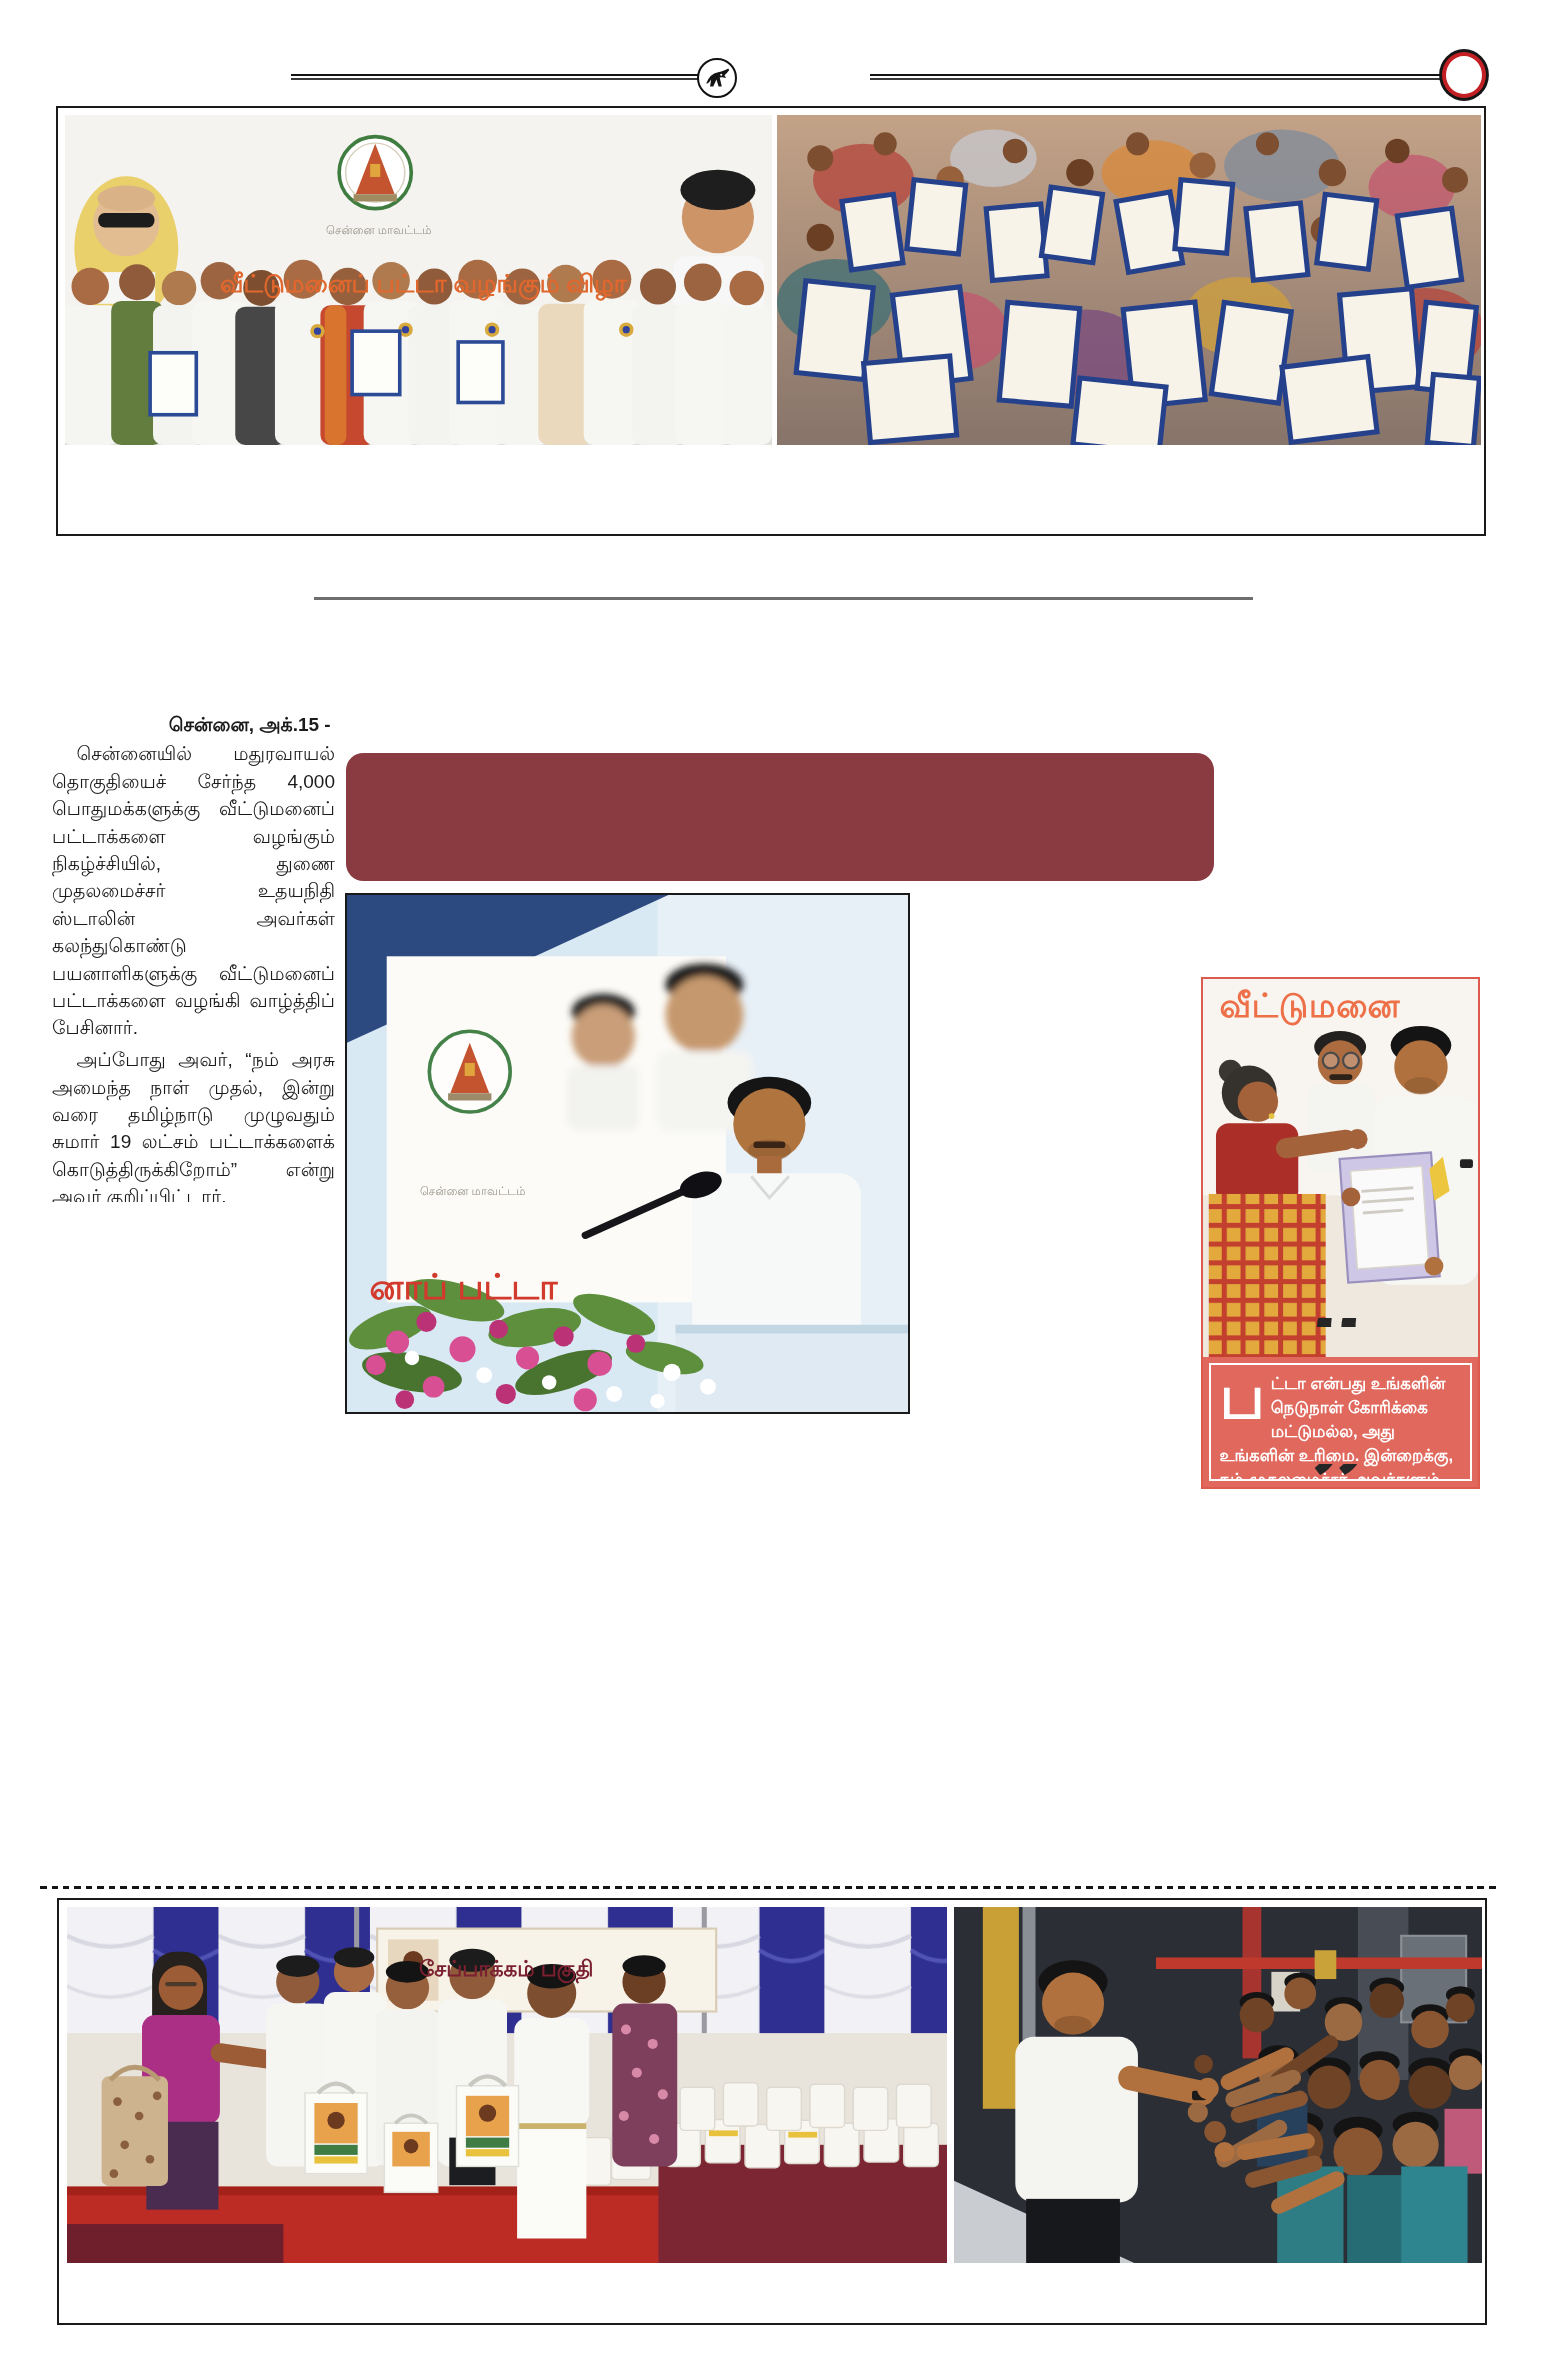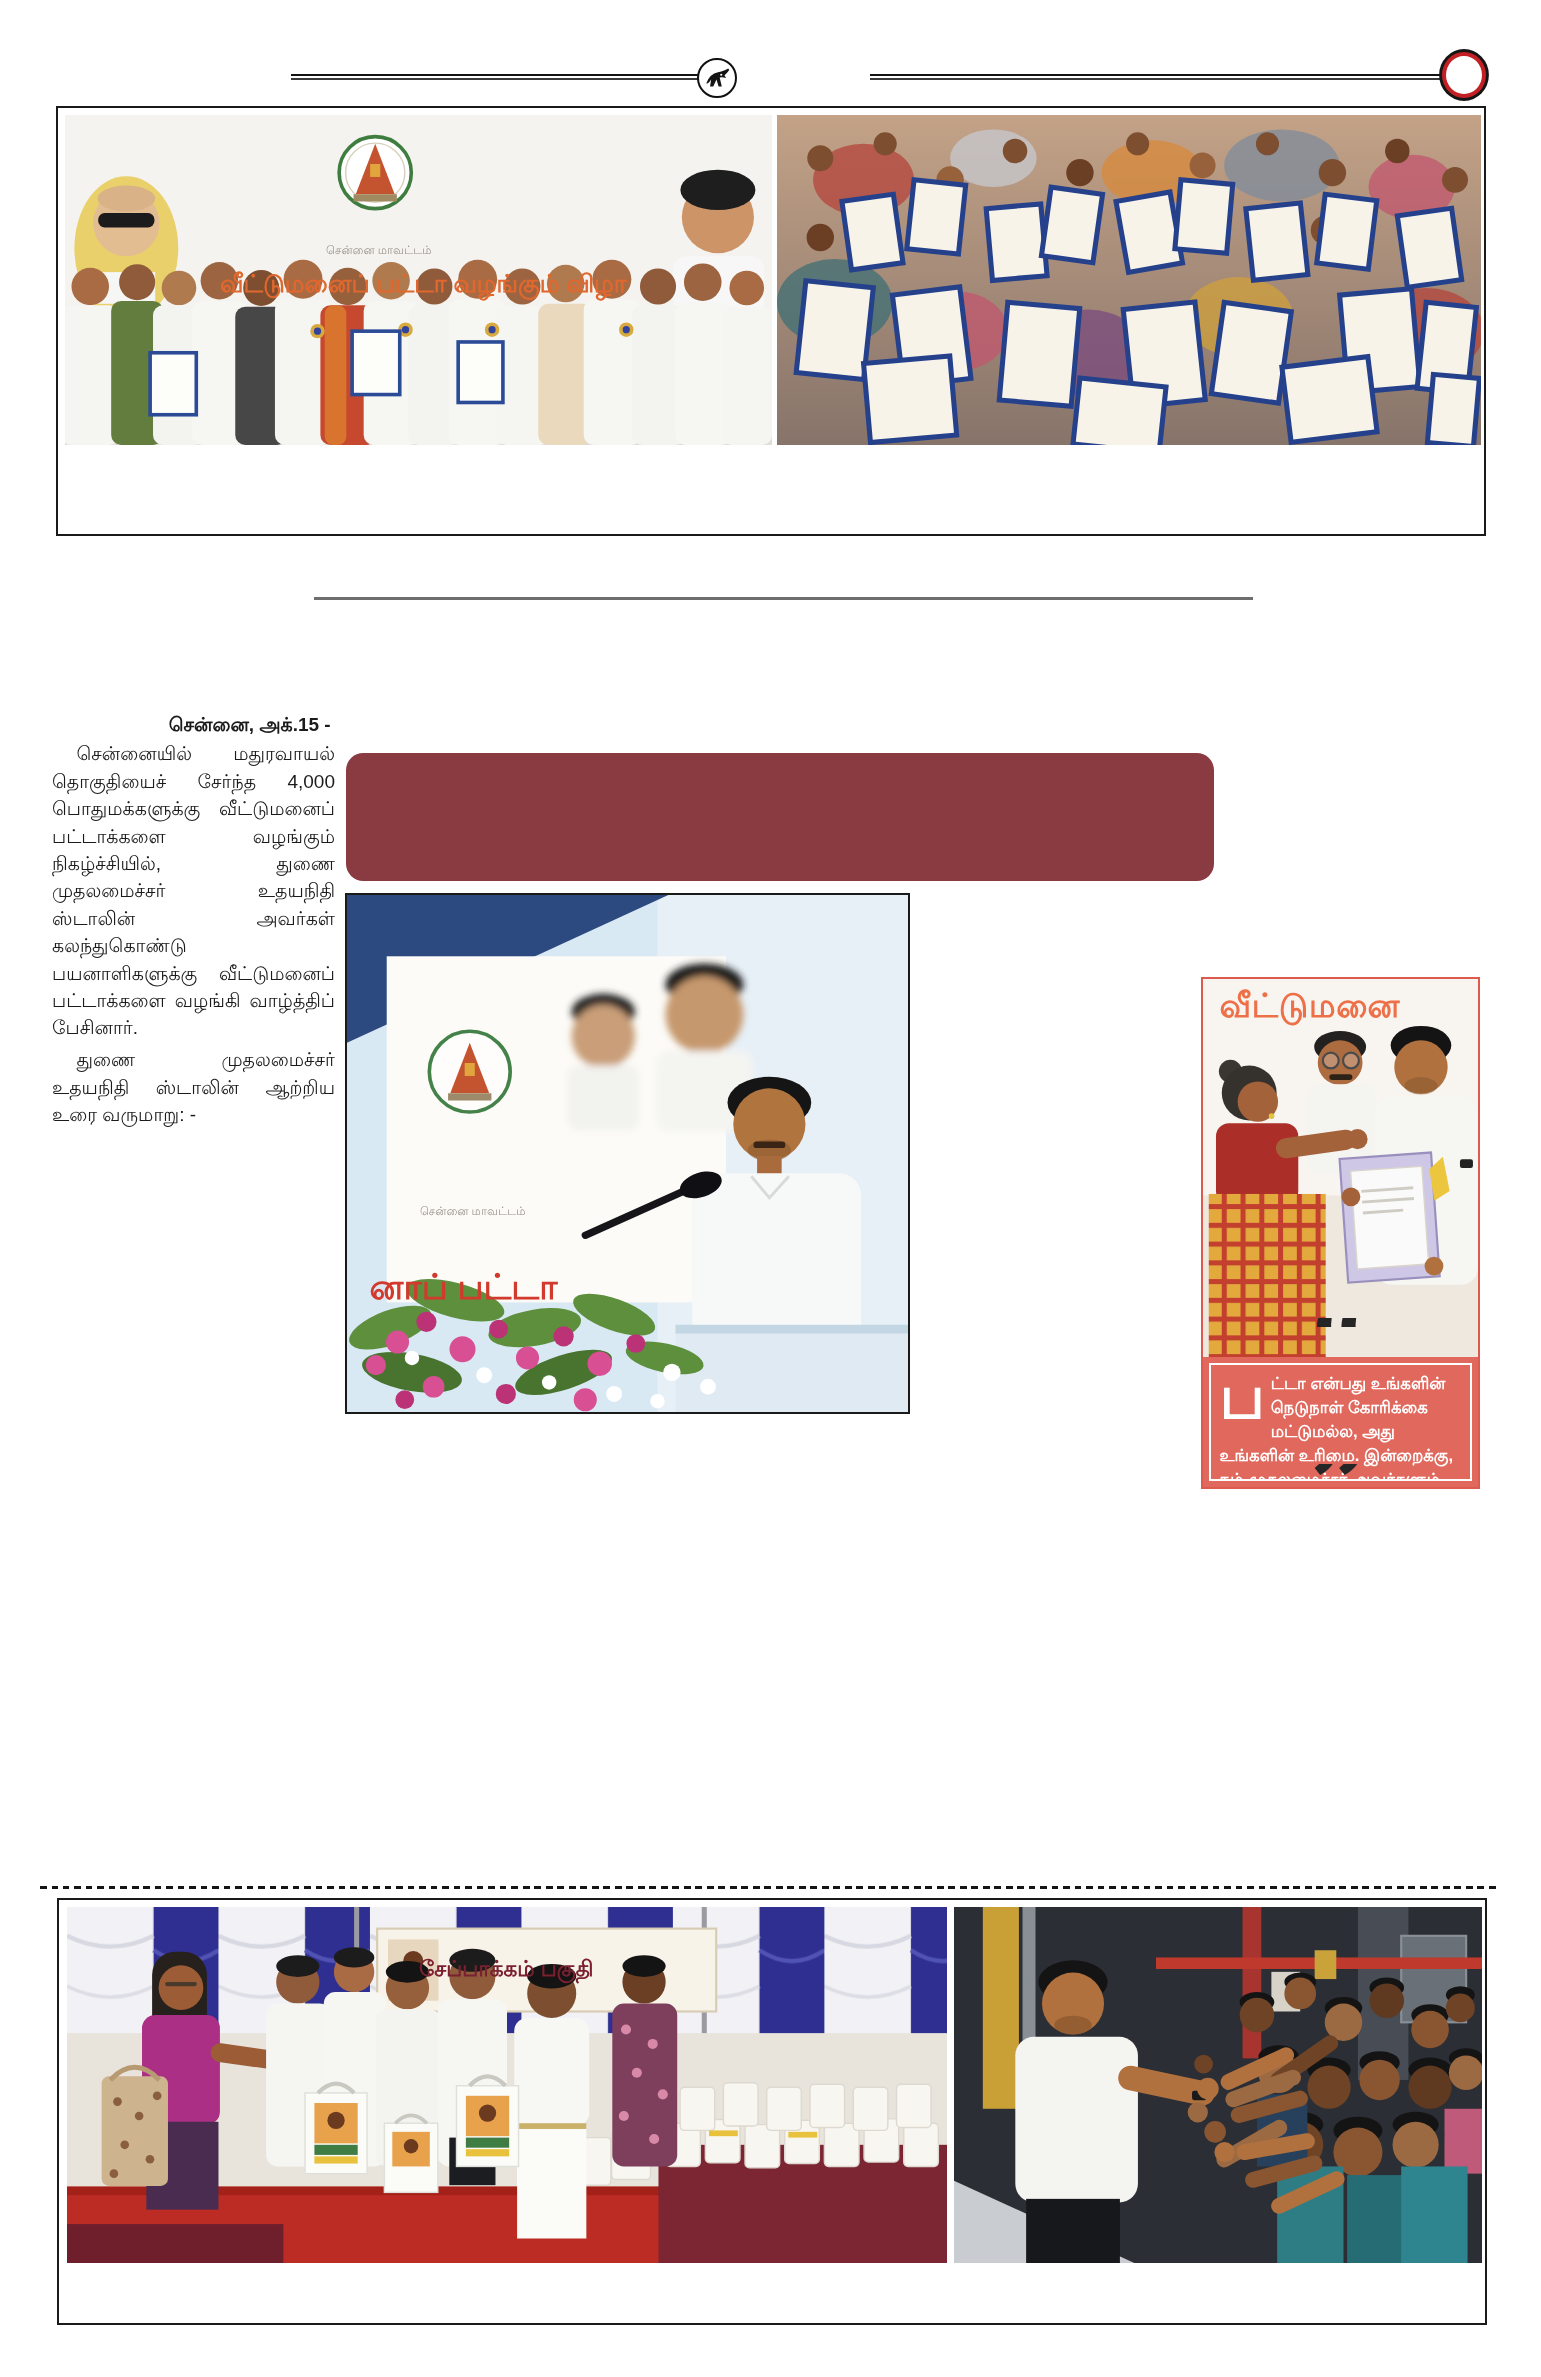--- a/index.html
+++ b/index.html
@@ -35,21 +35,21 @@
   .dropcap{float:left;font-size:61px;line-height:48px;margin:1.4px 5.8px 0 0;color:#ffffff;font-weight:bold;}
   .qmark{position:absolute;left:50%;transform:translateX(-50%);font-family:"DejaVu Serif",serif;
          font-weight:bold;color:#262626;font-size:108px;line-height:43px;height:51px;overflow:hidden;z-index:5;}
 
   .divider{background:#6e6e6e;}
   .dotted{height:2.9px;background:repeating-linear-gradient(90deg,#141414 0 6.5px,transparent 6.5px 11.5px);}
 
   
   .ovl{position:absolute;white-space:nowrap;}
   .t-orange{color:#e0672e;font-weight:bold;}
-  .t-gray{color:#9a948c;margin-top:20px;}
+  .t-gray{color:#9a948c;}
   .t-red{color:#d23a2d;font-weight:bold;}
   .t-salmon{color:#ed7049;font-weight:bold;}
   .t-maroon{color:#7a2030;font-weight:bold;}
 </style>
 </head>
 <body>
 
 <div class="page">
 
   <div class="abs rule-double" style="left:291px;top:74px;width:408px;"></div>
@@ -248,20 +248,21 @@
         </g>
       </svg>
     </div>
   </div>
 
   <div class="abs divider" style="left:314px;top:597px;width:939px;height:2.9px;"></div>
 
   <div class="abs article" style="left:52px;top:711px;width:283px;height:491px;">
     <div class="dateline">சென்னை, அக்.15 -</div>
     <p>சென்னையில் மதுரவாயல் தொகுதியைச் சேர்ந்த 4,000 பொதுமக்களுக்கு வீட்டுமனைப் பட்டாக்களை வழங்கும் நிகழ்ச்சியில், துணை முதலமைச்சர் உதயநிதி ஸ்டாலின் அவர்கள் கலந்துகொண்டு பயனாளிகளுக்கு வீட்டுமனைப் பட்டாக்களை வழங்கி வாழ்த்திப் பேசினார்.</p>
+    <p>அப்போது அவர், “நம் அரசு அமைந்த நாள் முதல், இன்று வரை தமிழ்நாடு முழுவதும் சுமார் 19 லட்சம் பட்டாக்களைக் கொடுத்திருக்கிறோம்” என்று அவர் குறிப்பிட்டார்.</p>
     <p>துணை முதலமைச்சர் உதயநிதி ஸ்டாலின் ஆற்றிய உரை வருமாறு: -</p>
   </div>
 
   <div class="abs headline-box" style="left:346px;top:753px;width:868px;height:128px;background:#8a3a41;"></div>
 
   <div class="abs photo" style="left:345px;top:893px;width:561px;height:517px;border:2.9px solid #1a1a1a;">
     <svg viewBox="0 0 777 717" preserveAspectRatio="none">
       <defs>
           <filter id="bl" x="-30%" y="-30%" width="160%" height="160%">
             <feGaussianBlur stdDeviation="5"></feGaussianBlur>

